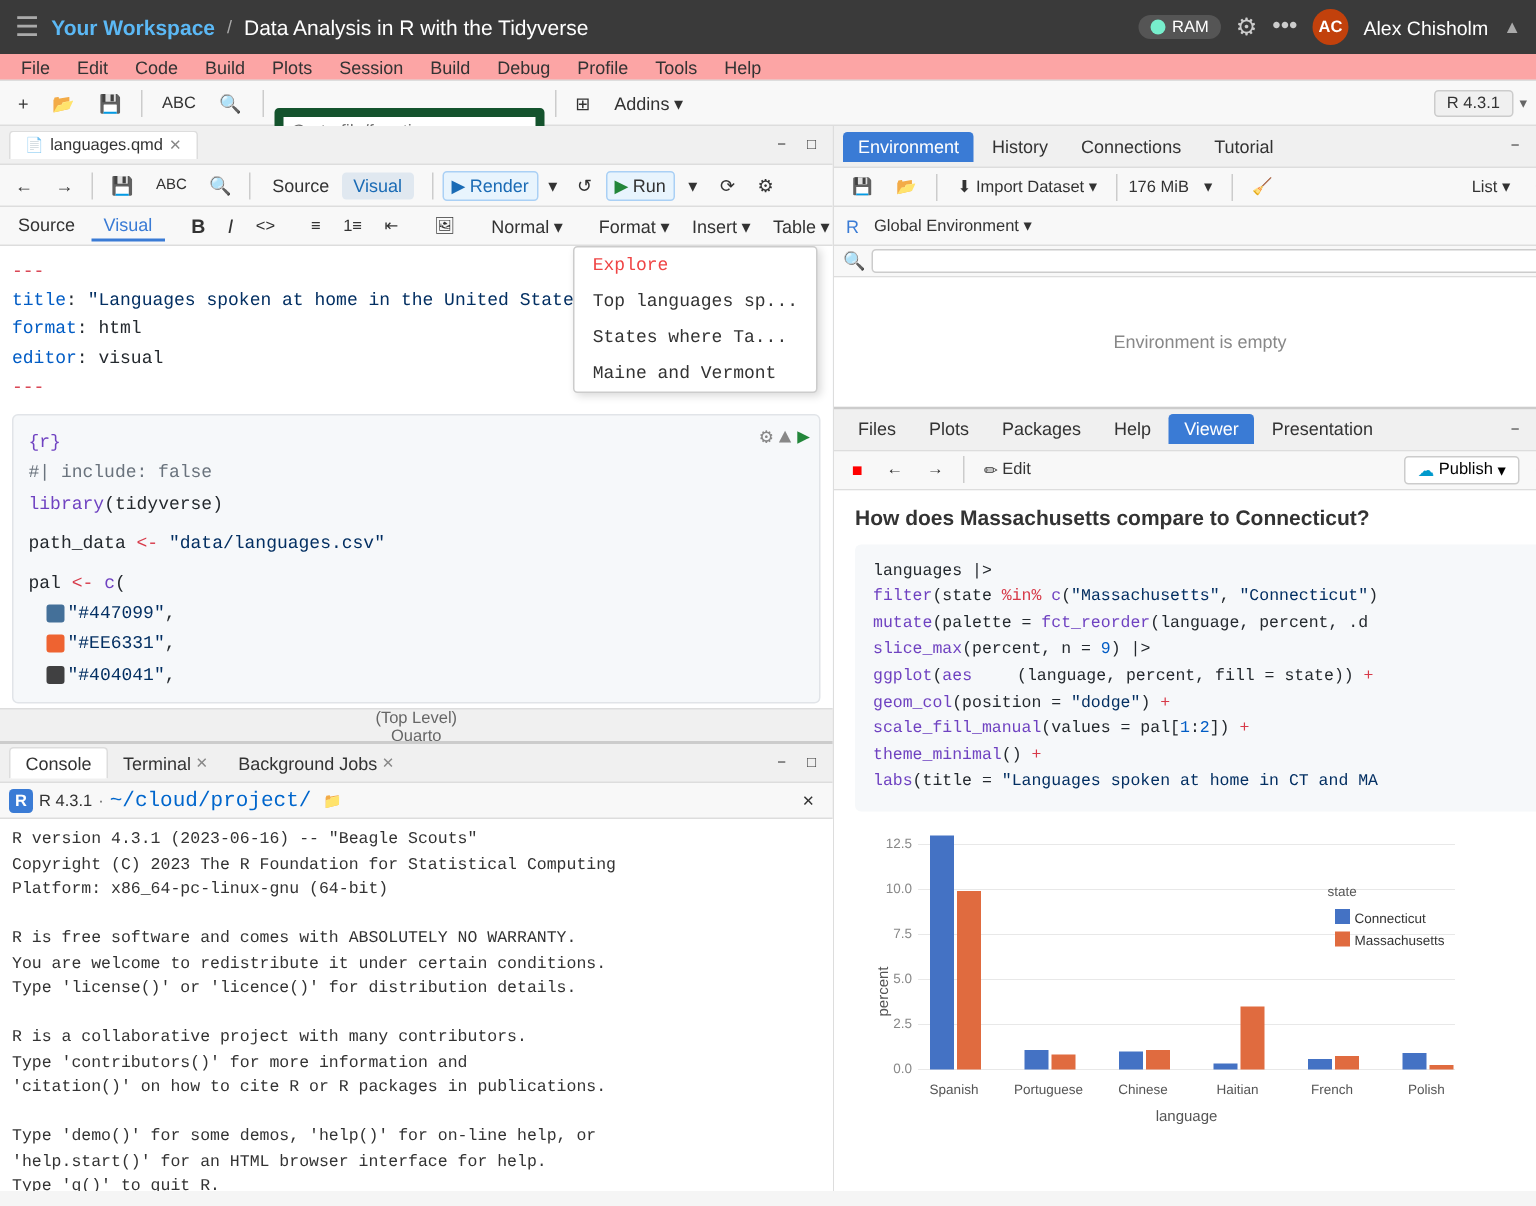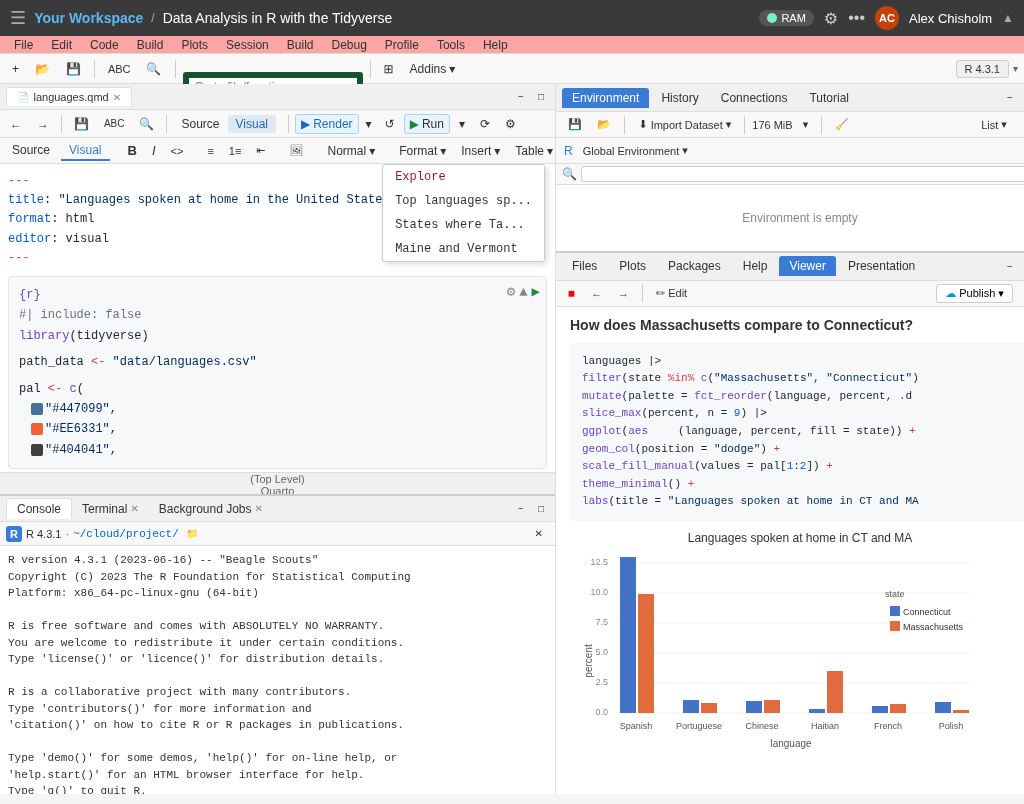--- a/index.html
+++ b/index.html
@@ -40,21 +40,21 @@
     
     
     #editor-status { background: #f0f0f0; border-top: 1px solid #ddd; height: 22px; display: flex; align-items: center; padding: 0 8px; font-size: 11px; color: #666; justify-content: space-between; flex-direction: column; }
 
     
     #console-section { height: 300px; border-top: 2px solid #ccc; display: flex; flex-direction: column; }
     #console-tabs { background: #f0f0f0; border-bottom: 1px solid #ddd; height: 26px; display: flex; align-items: center; padding: 0 6px; gap: 0; }
     .console-tab { padding: 3px 10px; font-size: 12px; cursor: pointer; color: #333; }
     .console-tab.active { background: #fff; border: 1px solid #ddd; border-bottom: none; border-radius: 3px 3px 0 0; }
     #console-toolbar { background: #f8f8f8; border-bottom: 1px solid #ddd; height: 24px; display: flex; align-items: center; padding: 0 6px; gap: 4px; }
-    .console-path { font-family: 'Courier New', monospace; font-size: 11px; color: #0066cc; text-align: right; }
+    .console-path { font-family: 'Courier New', monospace; font-size: 14px; color: #0066cc; text-align: right; }
     #console-body { flex: 1; background: #fff; padding: 6px 8px; font-family: 'Courier New', monospace; font-size: 11px; overflow-y: auto; line-height: 1.5; }
 
     
     #right-panel { flex: 1; display: flex; flex-direction: column; }
 
     
     #right-top { height: 240px; border-bottom: 2px solid #ccc; display: flex; flex-direction: column; }
     #env-tabs { background: #f0f0f0; border-bottom: 1px solid #ddd; height: 28px; display: flex; align-items: center; padding: 0 6px; gap: 2px; }
     .env-tab { padding: 3px 10px; font-size: 12px; cursor: pointer; color: #333; border-radius: 3px 3px 0 0; }
     .env-tab.active { background: #3a7bd5; color: #fff; }
@@ -208,21 +208,21 @@
         </button>
         <button class="toolbar-btn">
           <span>Table</span> ▾
         </button>
         <button class="toolbar-btn">⋯</button>
       </div>
 
       <div id="source-editor" style="position:relative;">
 
         <div style="position:absolute;right:10px;top:0;background:#fff;border:1px solid #ccc;border-radius:3px;box-shadow:2px 2px 6px rgba(0,0,0,0.15);z-index:10;min-width:160px;">
-          <div class="dropdown-item" style="padding:5px 12px;font-size:12px;cursor:pointer;color:#7f1d1d;">Explore</div>
+          <div class="dropdown-item" style="padding:5px 12px;font-size:12px;cursor:pointer;color:#ef4444;">Explore</div>
           <div class="dropdown-item" style="padding:5px 12px;font-size:12px;cursor:pointer;color:#333;">Top languages sp...</div>
           <div class="dropdown-item" style="padding:5px 12px;font-size:12px;cursor:pointer;color:#333;">States where Ta...</div>
           <div class="dropdown-item" style="padding:5px 12px;font-size:12px;cursor:pointer;color:#333;">Maine and Vermont</div>
         </div>
 
         <div style="font-family:'Courier New',monospace;font-size:12px;line-height:1.6;color:#d73a49;">
           <div><span style="color:#d73a49;">---</span></div>
           <div><span style="color:#005cc5;">title</span><span style="color:#24292e;">: </span><span style="color:#032f62;">"Languages spoken at home in the United States"</span></div>
           <div><span style="color:#005cc5;">format</span><span style="color:#24292e;">: html</span></div>
           <div><span style="color:#005cc5;">editor</span><span style="color:#24292e;">: visual</span></div>
@@ -394,21 +394,20 @@
           <span style="color:#24292e;">  </span><span style="color:#6f42c1;">mutate</span><span style="color:#24292e;">(palette = </span><span style="color:#6f42c1;">fct_reorder</span><span style="color:#24292e;">(language, percent, .d</span><br>
           <span style="color:#24292e;">  </span><span style="color:#6f42c1;">slice_max</span><span style="color:#24292e;">(percent, n = </span><span style="color:#005cc5;">9</span><span style="color:#24292e;">) |&gt;</span><br>
           <span style="color:#24292e;">  </span><span style="color:#6f42c1;">ggplot</span><span style="color:#24292e;">(</span><span style="color:#6f42c1;">aes</span><span style="color:#24292e;margin-left:30px;">(language, percent, fill = state)) </span><span style="color:#d73a49;">+</span><br>
           <span style="color:#24292e;">  </span><span style="color:#6f42c1;">geom_col</span><span style="color:#24292e;">(position = </span><span style="color:#032f62;">"dodge"</span><span style="color:#24292e;">) </span><span style="color:#d73a49;">+</span><br>
           <span style="color:#24292e;">  </span><span style="color:#6f42c1;">scale_fill_manual</span><span style="color:#24292e;">(values = pal[</span><span style="color:#005cc5;">1</span><span style="color:#24292e;">:</span><span style="color:#005cc5;">2</span><span style="color:#24292e;">]) </span><span style="color:#d73a49;">+</span><br>
           <span style="color:#24292e;">  </span><span style="color:#6f42c1;">theme_minimal</span><span style="color:#24292e;">() </span><span style="color:#d73a49;">+</span><br>
           <span style="color:#24292e;">  </span><span style="color:#6f42c1;">labs</span><span style="color:#24292e;">(title = </span><span style="color:#032f62;">"Languages spoken at home in CT and MA</span>
         </div>
 
         <div id="chart-area">
-          <div class="chart-title">Languages spoken at home in CT and MA</div>
           <svg width="440" height="220" style="overflow:visible;">
 
             <text x="12" y="110" font-size="10" fill="#555" text-anchor="middle" transform="rotate(-90 12 110)">percent</text>
 
             <text x="28" y="14" font-size="9" fill="#888" text-anchor="end">12.5</text>
             <text x="28" y="44" font-size="9" fill="#888" text-anchor="end">10.0</text>
             <text x="28" y="74" font-size="9" fill="#888" text-anchor="end">7.5</text>
             <text x="28" y="104" font-size="9" fill="#888" text-anchor="end">5.0</text>
             <text x="28" y="134" font-size="9" fill="#888" text-anchor="end">2.5</text>
             <text x="28" y="164" font-size="9" fill="#888" text-anchor="end">0.0</text>

